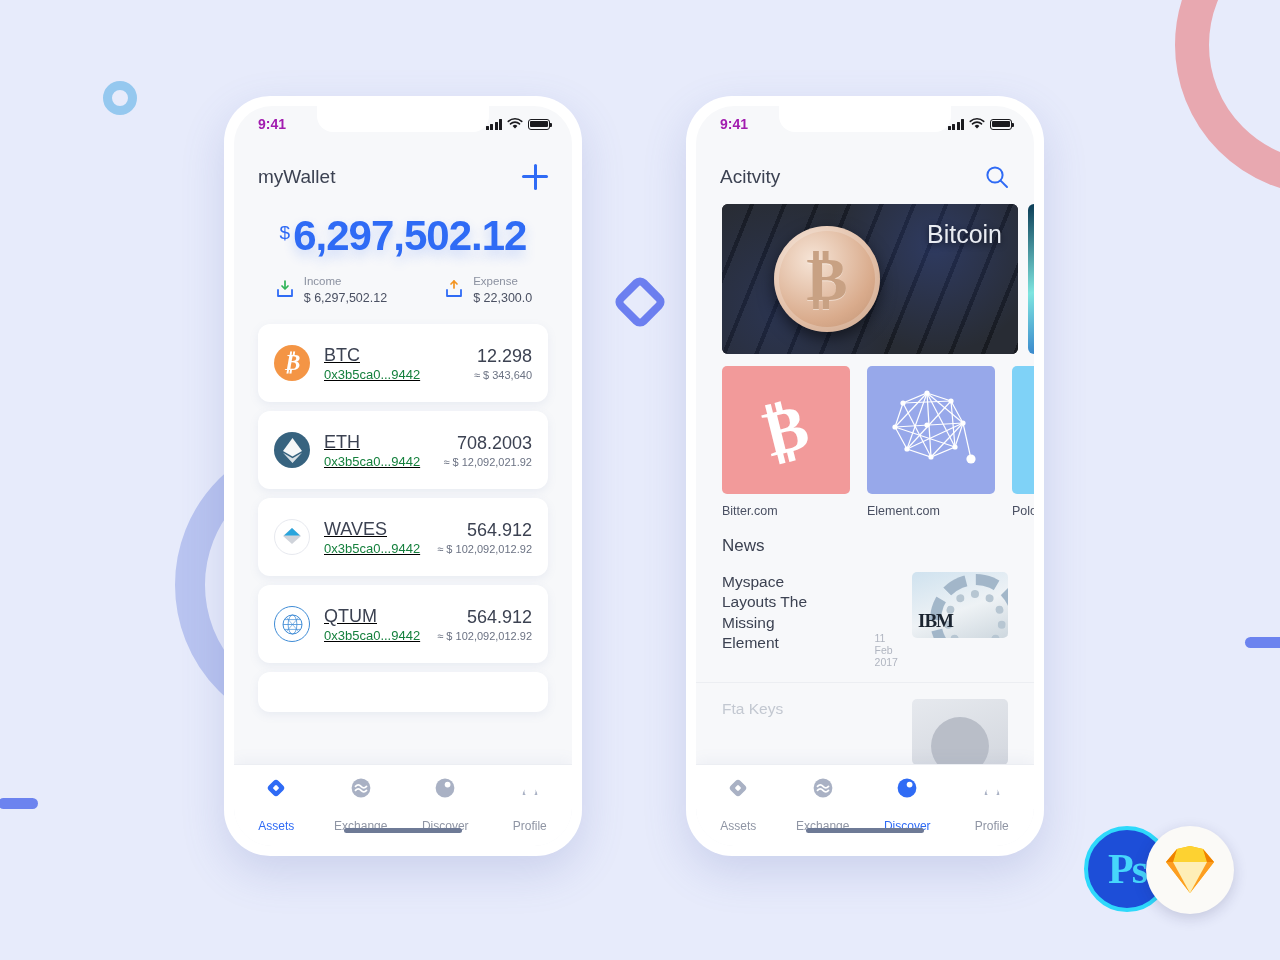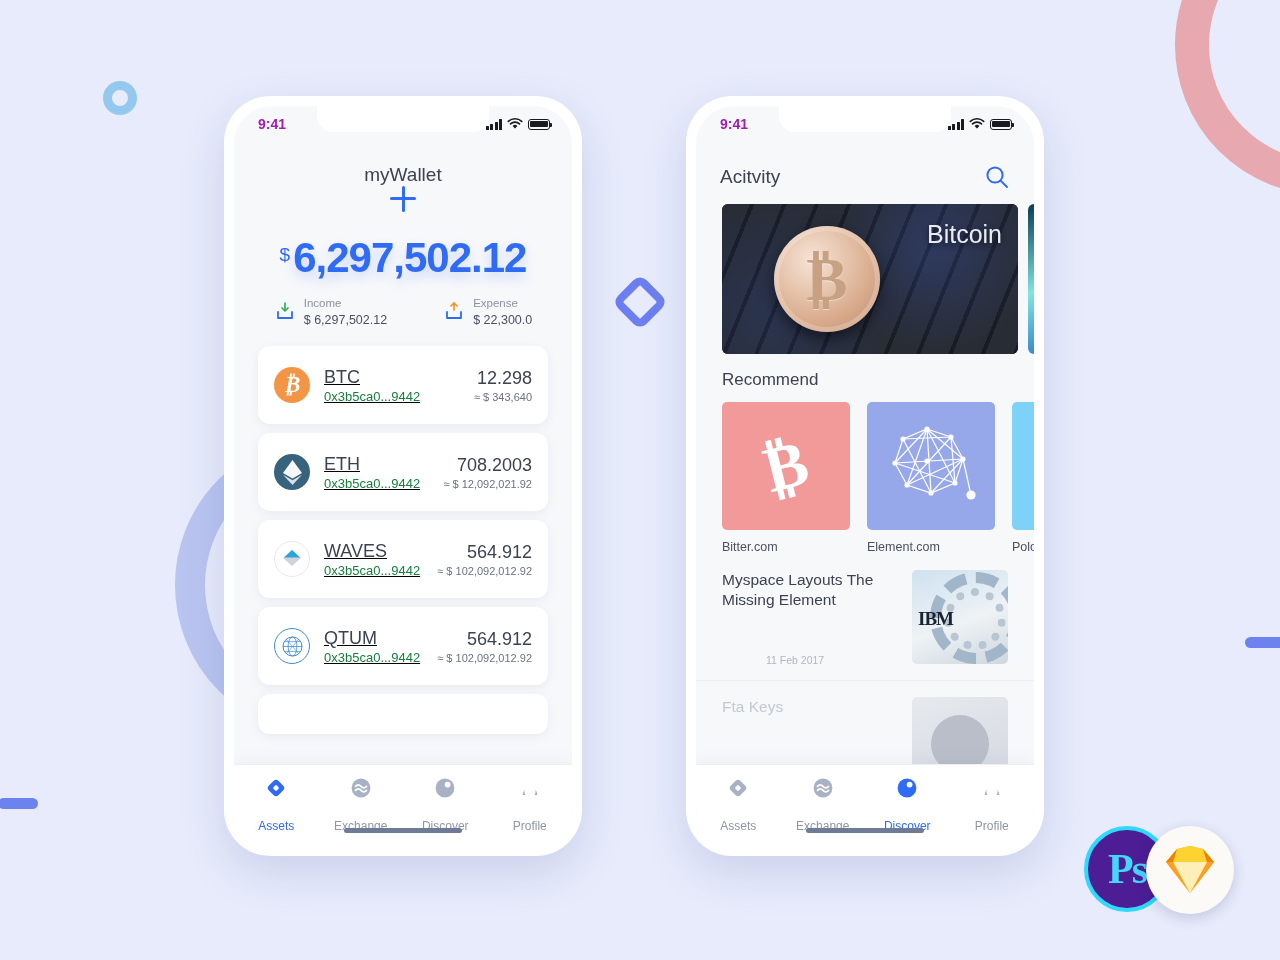--- a/index.html
+++ b/index.html
@@ -38,21 +38,21 @@
   }
   #diamond{
     width:40px;height:40px;left:620px;top:282px;
     border:8px solid #6c7ff0;border-radius:9px;
     transform:rotate(45deg);
   }
 
   
   #badge-ps{
     position:absolute;left:1084px;top:826px;width:86px;height:86px;border-radius:50%;
-    background:#4c1d95;border:4px solid #2ed9fb;
+    background:#1d4ed8;border:4px solid #2ed9fb;
     display:flex;align-items:center;justify-content:center;
     color:#46d6fb;font-size:42px;font-weight:bold;letter-spacing:-2px;
     font-family:"Liberation Serif", serif;
   }
   #badge-sketch{
     position:absolute;left:1146px;top:826px;width:88px;height:88px;border-radius:50%;
     background:#fbfaf7;
     display:flex;align-items:center;justify-content:center;
     box-shadow:0 4px 14px rgba(40,40,90,.18);
   }
@@ -102,21 +102,20 @@
     width:22px;height:11px;border:1.3px solid #1b1b1f;border-radius:3px;
     position:relative;padding:1.3px;
   }
   .batt::after{content:"";position:absolute;right:-3px;top:3.3px;width:1.6px;height:4px;background:#1b1b1f;border-radius:0 1px 1px 0;}
   .batt span{display:block;height:100%;width:100%;background:#1b1b1f;border-radius:1px;}
 
   
   .app-header{
     display:flex;align-items:center;justify-content:space-between;
     padding:22px 24px 0 24px;
-    flex-direction:column;
   }
   .app-title{ font-size:19px;color:#3c4252; }
   .plus-btn{
     width:26px;height:26px;position:relative;cursor:pointer;
   }
   .plus-btn::before,.plus-btn::after{
     content:"";position:absolute;background:#2f6bf5;border-radius:2px;
   }
   .plus-btn::before{ left:0;top:11px;width:26px;height:3px; }
   .plus-btn::after{ top:0;left:11.5px;width:3px;height:26px; }
@@ -217,25 +216,25 @@
     width:128px;height:128px;border-radius:5px;
     display:flex;align-items:center;justify-content:center;
   }
   .rec-label{ font-size:12.5px;color:#4a5062;margin-top:10px;white-space:nowrap; }
 
   .news-item{
     display:flex;align-items:flex-start;gap:14px;
     padding:16px 26px 14px 26px;border-bottom:1px solid #eceef2;
     background:#f7f8fa;
   }
-  .news-txt{ flex:1;display:flex;flex-direction:column;height:96px; }
+  .news-txt{ flex:1;display:flex;flex-direction:row;height:96px; }
   .news-title{ font-size:15.5px;color:#3c4252;line-height:1.32; }
   .news-date{ font-size:10.5px;color:#b0b5c0;margin-top:auto;margin-left:44px; }
   .news-thumb{
-    width:96px;height:94px;border-radius:5px;flex:none;overflow:hidden;position:relative;
+    width:96px;height:66px;border-radius:5px;flex:none;overflow:hidden;position:relative;
     background:linear-gradient(160deg,#cfe2ef,#eef2f5 55%,#cdd7de);
   }
   .news-thumb .ibm{
     position:absolute;left:6px;top:38px;font-size:19px;font-weight:bold;color:#1b2430;
     font-family:"Liberation Serif", serif;letter-spacing:-1px;
   }
   .news-thumb .disc{
     position:absolute;right:-14px;top:2px;width:92px;height:92px;border-radius:50%;
     border:11px dashed #9fb4c7;opacity:.95;
   }
@@ -471,21 +470,20 @@
     <div class="banner-strip">
       <div class="banner">
         <div class="kb"></div>
         <div class="keyglow"></div>
         <div class="coin-photo">₿</div>
         <div class="banner-word">Bitcoin</div>
       </div>
       <div class="banner banner-2"></div>
     </div>
 
-    <div class="section-title">Recommend</div>
     <div class="rec-strip">
       <div class="rec">
         <div class="rec-tile" style="background:#f29a9a;">
           <svg width="62" height="72" viewBox="0 0 62 72">
               <g transform="rotate(-14 31 36)">
                 <text x="31" y="58" text-anchor="middle" font-family="Liberation Serif, serif" font-size="64" font-weight="bold" fill="#fff">₿</text>
               </g>
             </svg>
         </div>
         <div class="rec-label">Bitter.com</div>
@@ -525,20 +523,21 @@
           </svg>
         </div>
         <div class="rec-label">Element.com</div>
       </div>
       <div class="rec">
         <div class="rec-tile" style="background:#7fd2f7;"></div>
         <div class="rec-label">Polonie</div>
       </div>
     </div>
 
+    <div class="section-title" style="padding-top:18px;">News</div>
 
     <div class="news-item">
       <div class="news-txt">
         <div class="news-title">Myspace Layouts The Missing Element</div>
         <div class="news-date">11 Feb 2017</div>
       </div>
       <div class="news-thumb">
         <div class="disc"></div>
         <div class="disc2"></div>
         <div class="ibm">IBM</div>

